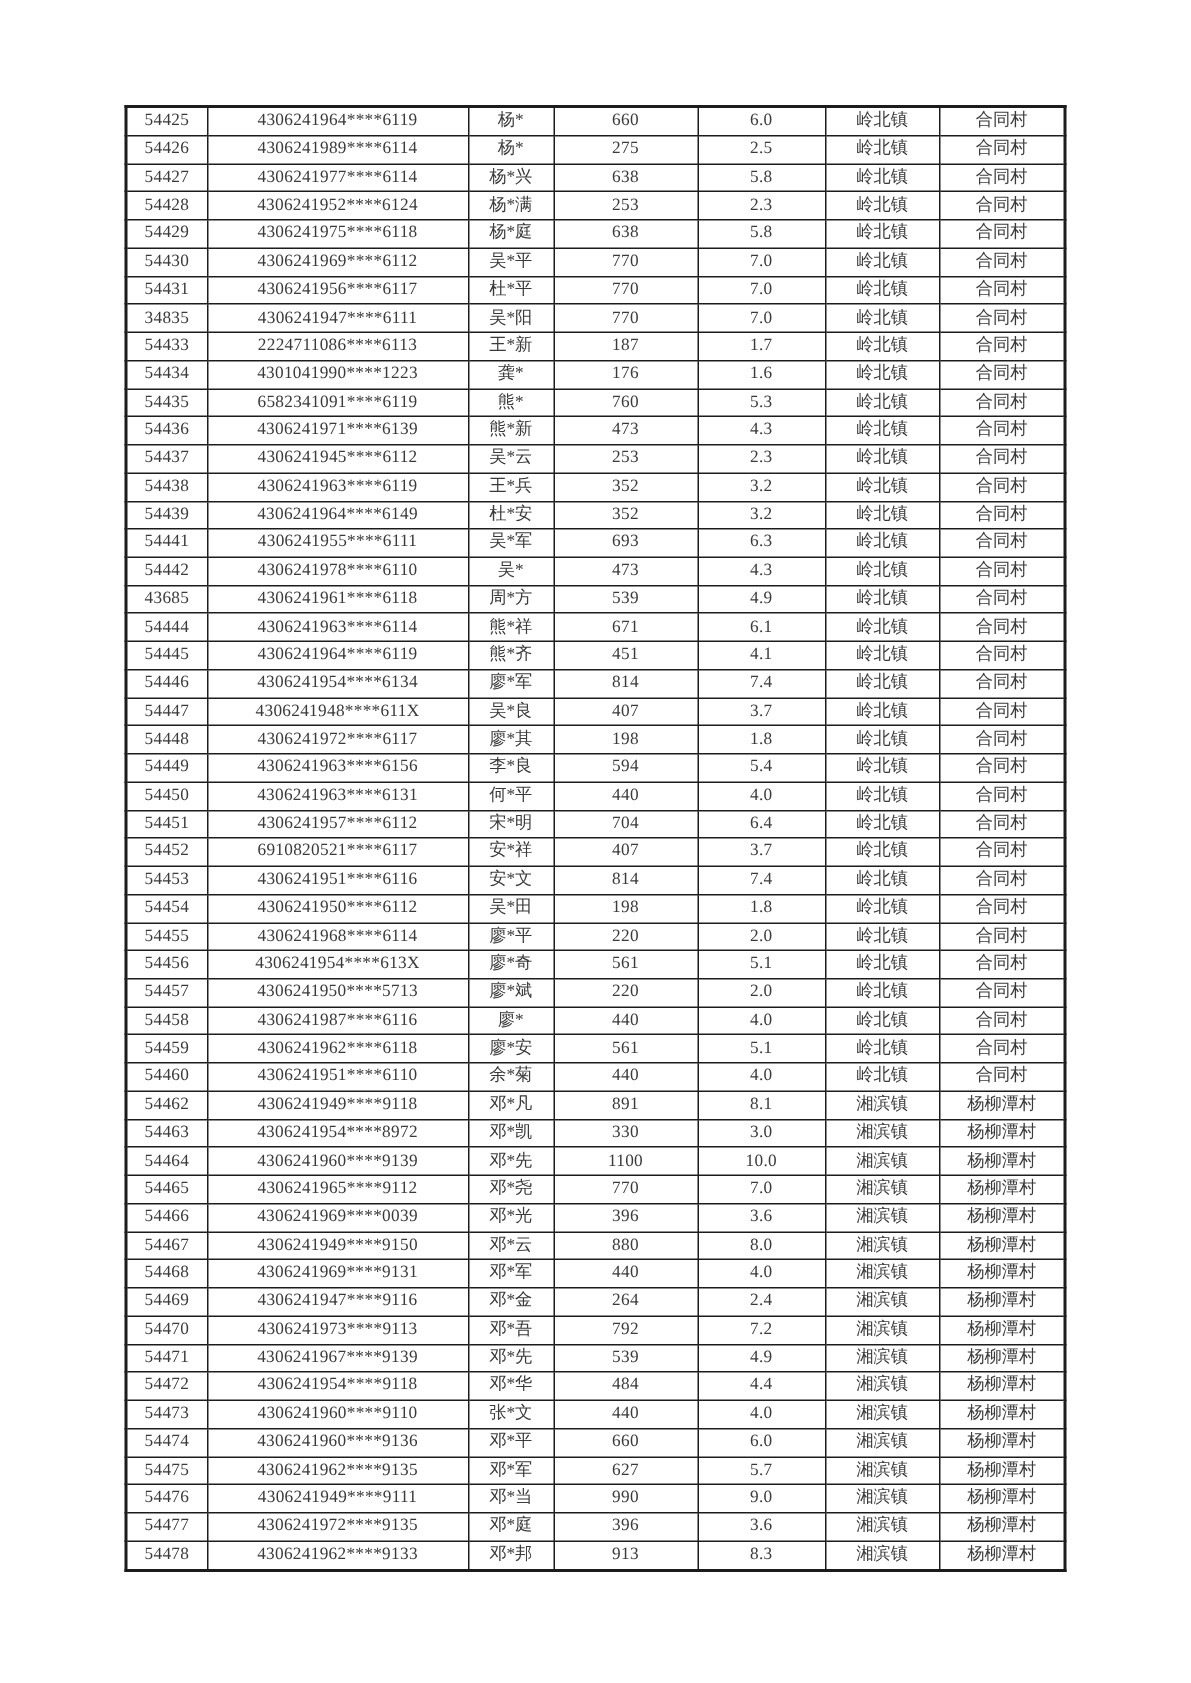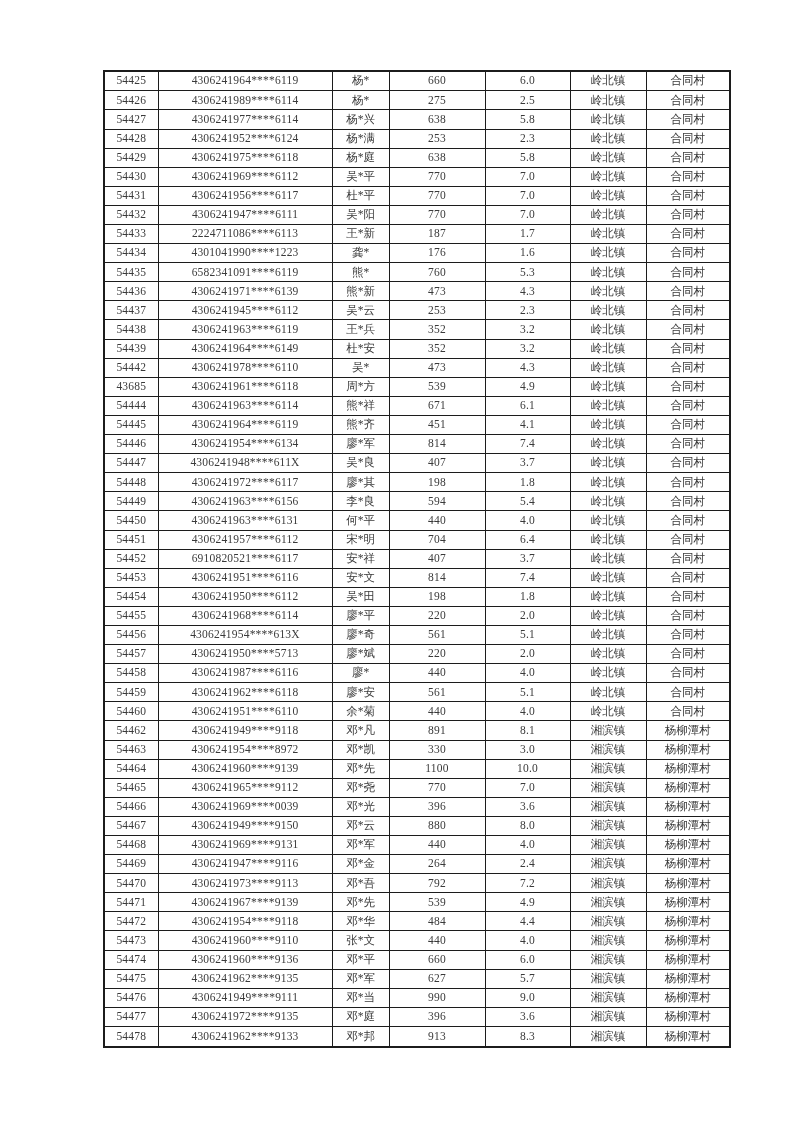--- a/index.html
+++ b/index.html
@@ -19,21 +19,20 @@
     left: 83px;
     top: 70px;
     width: 626px;
     height: 978px;
     border-collapse: collapse;
     table-layout: fixed;
     font-family: "Liberation Serif", "DejaVu Serif", serif;
     font-size: 11.5px;
     color: #3a3a3a;
     border: 2px solid #1c1c1c;
-    margin-left: 20px;
   }
   table.records td {
     border: 1px solid #1c1c1c;
     text-align: center;
     vertical-align: middle;
     padding: 0;
     line-height: 1;
     white-space: nowrap;
     overflow: hidden;
   }
@@ -113,21 +112,21 @@
         <tr>
           <td class="num">54431</td>
           <td class="num">4306241956****6117</td>
           <td>杜*平</td>
           <td class="num">770</td>
           <td class="num">7.0</td>
           <td>岭北镇</td>
           <td>合同村</td>
         </tr>
         <tr>
-          <td class="num">54432</td>
+          <td class="num">34835</td>
           <td class="num">4306241947****6111</td>
           <td>吴*阳</td>
           <td class="num">770</td>
           <td class="num">7.0</td>
           <td>岭北镇</td>
           <td>合同村</td>
         </tr>
         <tr>
           <td class="num">54433</td>
           <td class="num">2224711086****6113</td>
@@ -185,20 +184,29 @@
         <tr>
           <td class="num">54439</td>
           <td class="num">4306241964****6149</td>
           <td>杜*安</td>
           <td class="num">352</td>
           <td class="num">3.2</td>
           <td>岭北镇</td>
           <td>合同村</td>
         </tr>
         <tr>
+          <td class="num">54441</td>
+          <td class="num">4306241955****6111</td>
+          <td>吴*军</td>
+          <td class="num">693</td>
+          <td class="num">6.3</td>
+          <td>岭北镇</td>
+          <td>合同村</td>
+        </tr>
+        <tr>
           <td class="num">54442</td>
           <td class="num">4306241978****6110</td>
           <td>吴*</td>
           <td class="num">473</td>
           <td class="num">4.3</td>
           <td>岭北镇</td>
           <td>合同村</td>
         </tr>
         <tr>
           <td class="num">43685</td>

